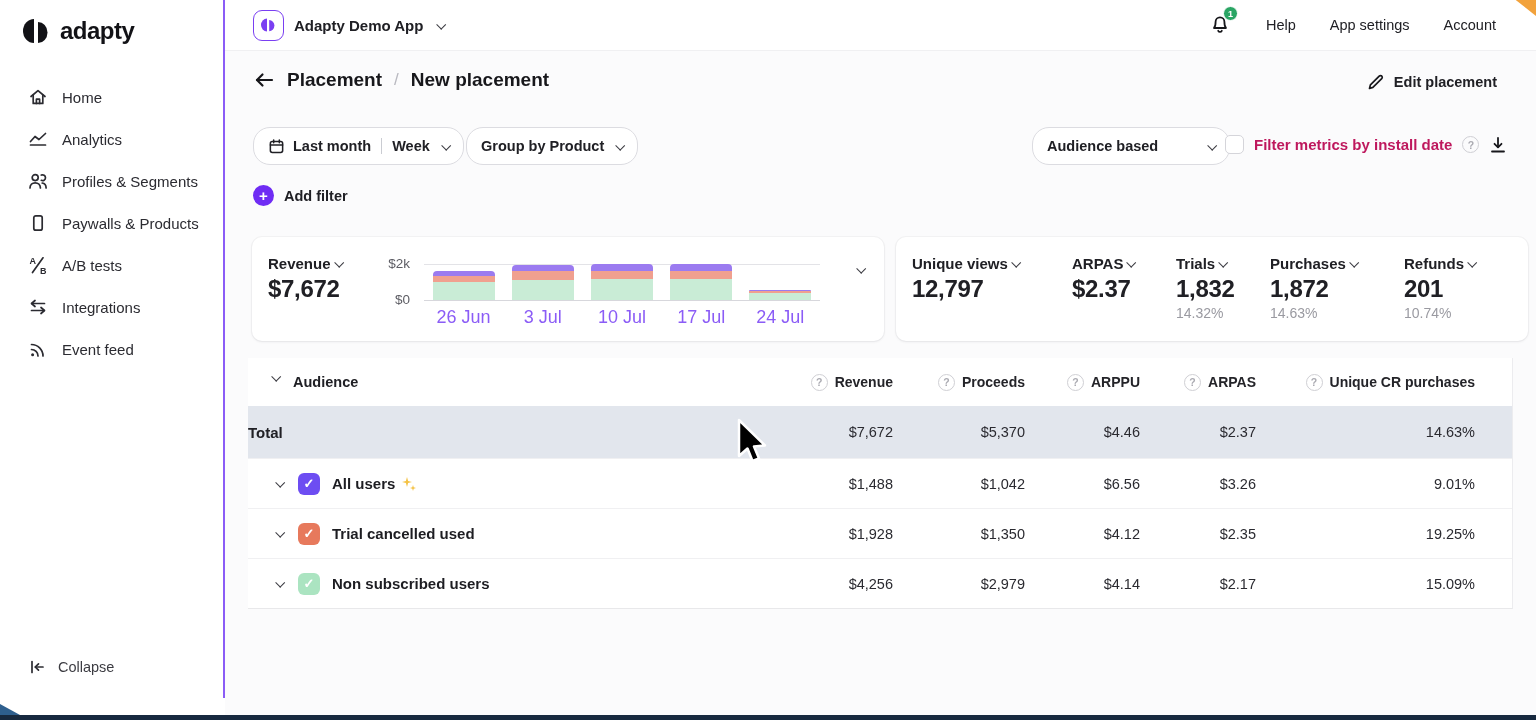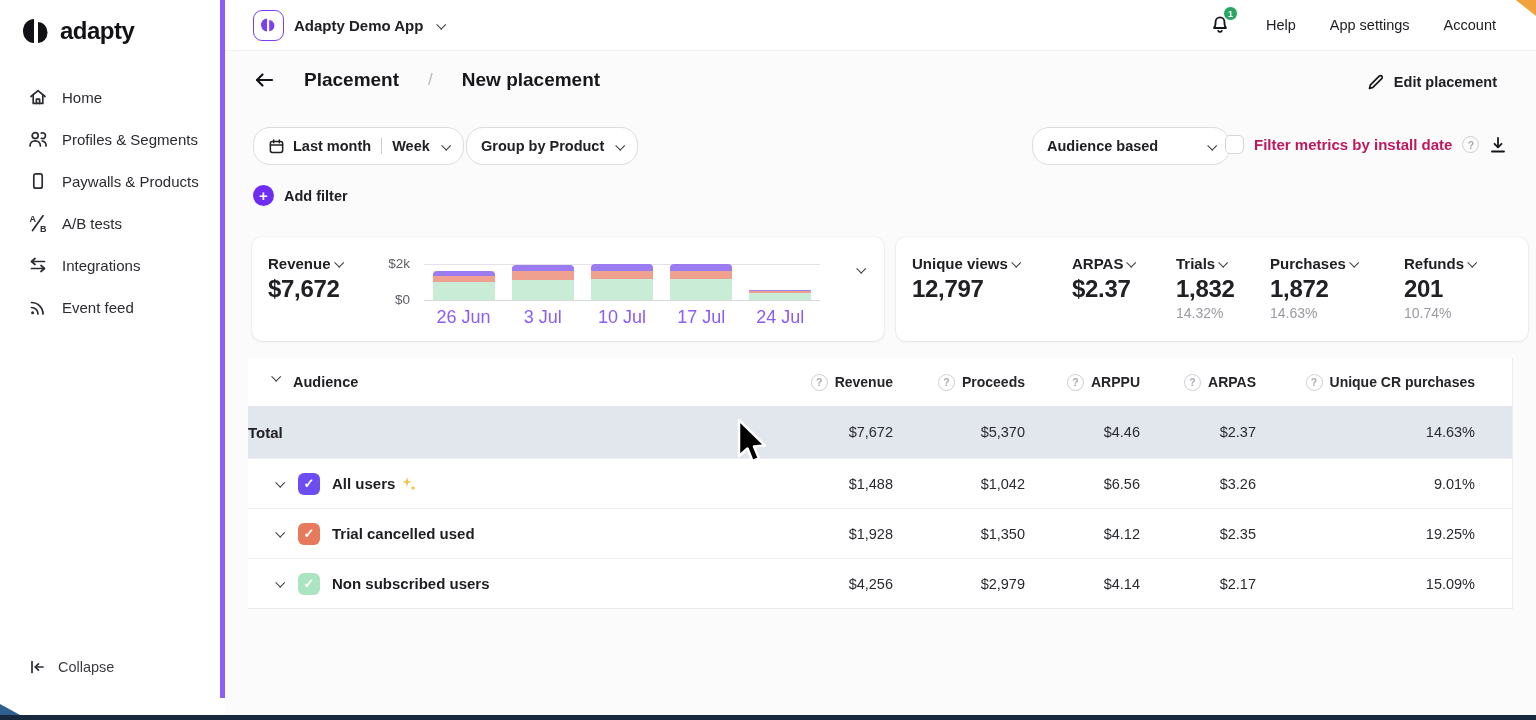--- a/index.html
+++ b/index.html
@@ -2,40 +2,40 @@
 <html><head>
 <meta charset="utf-8">
 <style>
   * { box-sizing: border-box; margin: 0; padding: 0; }
   html,body { width:1536px; height:720px; overflow:hidden; }
   body {
     font-family: "Liberation Sans", sans-serif;
     background:#ffffff; color:#202025; position:relative;
   }
   
-  .sidebar { position:absolute; left:0; top:0; width:225px; height:698px; background:#fff; border-right:5px solid #8b5cf6; z-index:3; }
+  .sidebar { position:absolute; left:0; top:0; width:225px; height:698px; background:#fff; border-right:2px solid #8b5cf6; z-index:3; }
   .logo { display:flex; align-items:center; gap:8px; padding:12px 0 0 22px; height:50px; }
   .logo-text { font-size:24px; font-weight:700; letter-spacing:-0.5px; color:#121216; }
   .nav { margin-top:26px; }
   .nav-item { display:flex; align-items:center; gap:14px; height:42px; padding-left:28px; font-size:15px; font-weight:500; color:#2b2b31; cursor:pointer; }
   .nav-item svg { flex:0 0 auto; }
   .nav-item.active { color:#6720ec; }
   .collapse { position:absolute; left:28px; bottom:22px; display:flex; align-items:center; gap:12px; font-size:14.5px; color:#3c3c42; cursor:pointer; }
   
   .topbar { position:absolute; left:225px; top:0; width:1311px; height:51px; background:#fff; border-bottom:1px solid #f0f0f2; display:flex; align-items:center; padding:0 40px 0 28px; z-index:2; }
   .app-switch { display:flex; align-items:center; gap:10px; cursor:pointer; }
   .app-badge { width:31px; height:31px; border:1.5px solid #7a3ff2; border-radius:9px; display:flex; align-items:center; justify-content:center; background:#fff; }
   .app-name { font-size:15px; font-weight:700; }
   .top-right { margin-left:auto; display:flex; align-items:center; gap:34px; }
   .top-link { font-size:14.5px; font-weight:500; color:#202025; cursor:pointer; }
   .bell-wrap { position:relative; cursor:pointer; }
   .bell-badge { position:absolute; top:-5px; right:-6px; min-width:15px; height:15px; border-radius:8px; background:#2aa564; color:#fff; font-size:9px; font-weight:700; display:flex; align-items:center; justify-content:center; border:1.5px solid #fff; }
   
   .main { position:absolute; left:225px; top:51px; width:1311px; height:664px; background:#fbfbfc; }
-  .page-head { position:absolute; left:28px; top:18px; display:flex; align-items:center; gap:29px;text-align:right; }
+  .page-head { position:absolute; left:28px; top:18px; display:flex; align-items:center; gap:12px;text-align:right; }
   .page-title { font-size:19px; font-weight:700; color:#17171b; }
   .crumb-sep { font-size:17px; color:#b9b9c0; font-weight:400; }
   .edit-btn { position:absolute; right:39px; top:22px; display:flex; align-items:center; gap:9px; font-size:14.5px; font-weight:600; cursor:pointer; }
   
   .pill { position:absolute; top:76px; height:38px; background:#fff; border:1px solid #dcdce1; border-radius:17px; display:flex; align-items:center; padding:0 14px; font-size:14.5px; font-weight:600; color:#202025; cursor:pointer; gap:8px; }
   .pill .sep { width:1px; height:16px; background:#caccd2; margin:0 2px; }
   .chk-row { position:absolute; top:84px; left:1000px; display:flex; align-items:center; gap:10px; }
   .checkbox { width:19px; height:19px; border:1.5px solid #d5d5da; border-radius:5px; background:#fff; cursor:pointer; }
   .chk-label { font-size:15px; font-weight:600; color:#be185d; }
   .qmark { width:17px; height:17px; border-radius:50%; border:1.3px solid #cfcfd4; color:#ababb2; font-size:10.5px; font-weight:700; display:inline-flex; align-items:center; justify-content:center; flex:0 0 auto; }
@@ -99,20 +99,27 @@
     <div class="nav-item">
       <svg width="20" height="20" viewBox="0 0 20 20" fill="none" stroke="#2b2b31" stroke-width="1.7" stroke-linecap="round" stroke-linejoin="round">
           <path d="M3 9.5 L10 3.6 L17 9.5"></path>
           <path d="M5.2 8.2 V16.4 H14.8 V8.2"></path>
           <path d="M8.4 16.4 V12.2 H11.6 V16.4"></path>
         </svg>
       <span>Home</span>
     </div>
     <div class="nav-item">
       <svg width="20" height="20" viewBox="0 0 20 20" fill="none" stroke="#2b2b31" stroke-width="1.7" stroke-linecap="round" stroke-linejoin="round">
+          <path d="M2.5 12.5 L7 7.5 L11 10.5 L17.5 4.5"></path>
+          <path d="M2.5 16 H17.5"></path>
+        </svg>
+      <span>Analytics</span>
+    </div>
+    <div class="nav-item">
+      <svg width="20" height="20" viewBox="0 0 20 20" fill="none" stroke="#2b2b31" stroke-width="1.7" stroke-linecap="round" stroke-linejoin="round">
           <circle cx="7.2" cy="6.6" r="3"></circle>
           <path d="M2 17 c0-3.2 2.4-5.2 5.2-5.2 s5.2 2 5.2 5.2"></path>
           <path d="M13.3 4.1 a2.9 2.9 0 1 1 0 5.2"></path>
           <path d="M14.2 12 c2.4.3 3.9 2.3 3.9 5"></path>
         </svg>
       <span>Profiles &amp; Segments</span>
     </div>
     <div class="nav-item">
       <svg width="20" height="20" viewBox="0 0 20 20" fill="none" stroke="#2b2b31" stroke-width="1.7">
           <rect x="5.8" y="2.8" width="8.4" height="14.4" rx="2"></rect>

